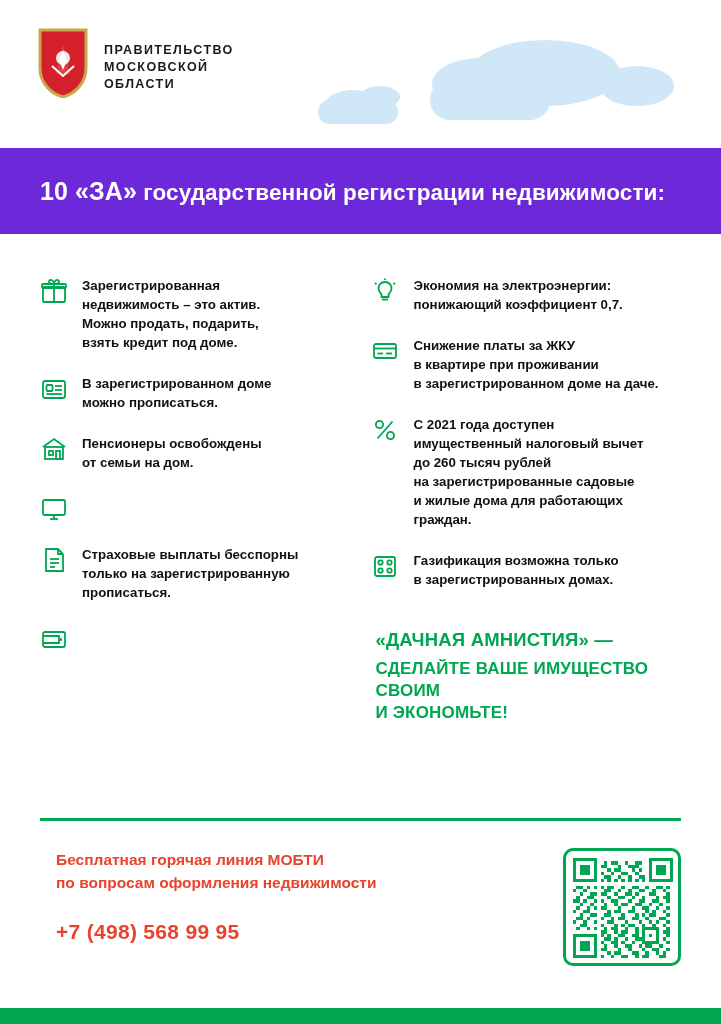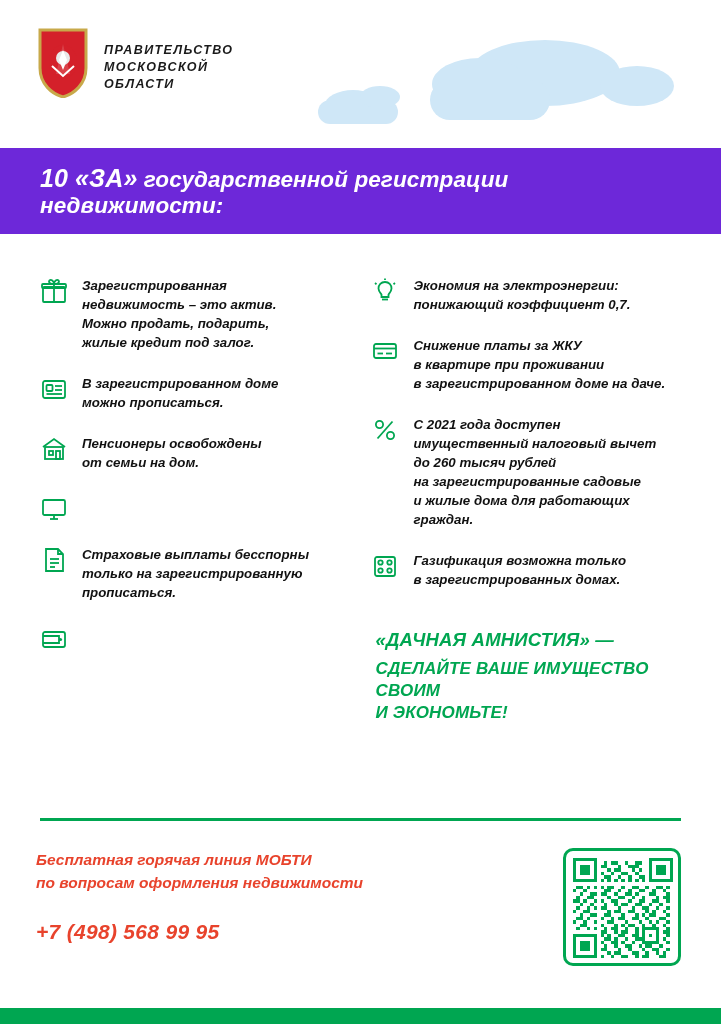--- a/index.html
+++ b/index.html
@@ -14,21 +14,20 @@
     overflow: hidden;
     position: relative;
   }
   .page {
     position: relative;
     width: 721px;
     height: 1024px;
     background: #ffffff;
     box-sizing: border-box;
     overflow: hidden;
-    font-style: italic;
   }
   
   .header {
     position: relative;
     height: 148px;
     background: #ffffff;
     overflow: hidden;
   }
   .cloud {
     position: absolute;
@@ -142,21 +141,21 @@
     position: absolute;
     left: 40px;
     right: 40px;
     top: 818px;
     height: 3px;
     background: #00a651;
   }
   
   .footer {
     position: absolute;
-    left: 36px;
+    left: 56px;
     top: 848px;
     right: 40px;
     display: flex;
     justify-content: space-between;
     align-items: flex-start;
   }
   .hotline .h1 {
     color: #e8432c;
     font-weight: bold;
     font-size: 15.5px;
@@ -242,21 +241,21 @@
             <rect x="2" y="7" width="24" height="4" rx="1"></rect>
             <line x1="14" y1="7" x2="14" y2="25"></line>
             <path d="M14 7 C14 4 11 2 9.5 3.5 C8 5 10 7 14 7Z"></path>
             <path d="M14 7 C14 4 17 2 18.5 3.5 C20 5 18 7 14 7Z"></path>
           </svg>
         </div>
         <div class="txt">
           <span>Зарегистрированная</span><br>
           <span>недвижимость – это актив.</span><br>
           <span>Можно продать, подарить,</span><br>
-          <span>жилые кредит под залог.</span>
+          <span>взять кредит под доме.</span>
         </div>
       </div>
 
       <div class="item">
         <div class="ic">
           <svg width="28" height="28" viewBox="0 0 28 28" fill="none" stroke="#00a651" stroke-width="1.8">
             <rect x="3" y="6" width="22" height="17" rx="2"></rect>
             <rect x="6.5" y="10" width="6" height="6" rx="1"></rect>
             <line x1="15" y1="11" x2="22" y2="11"></line>
             <line x1="15" y1="15" x2="22" y2="15"></line>

